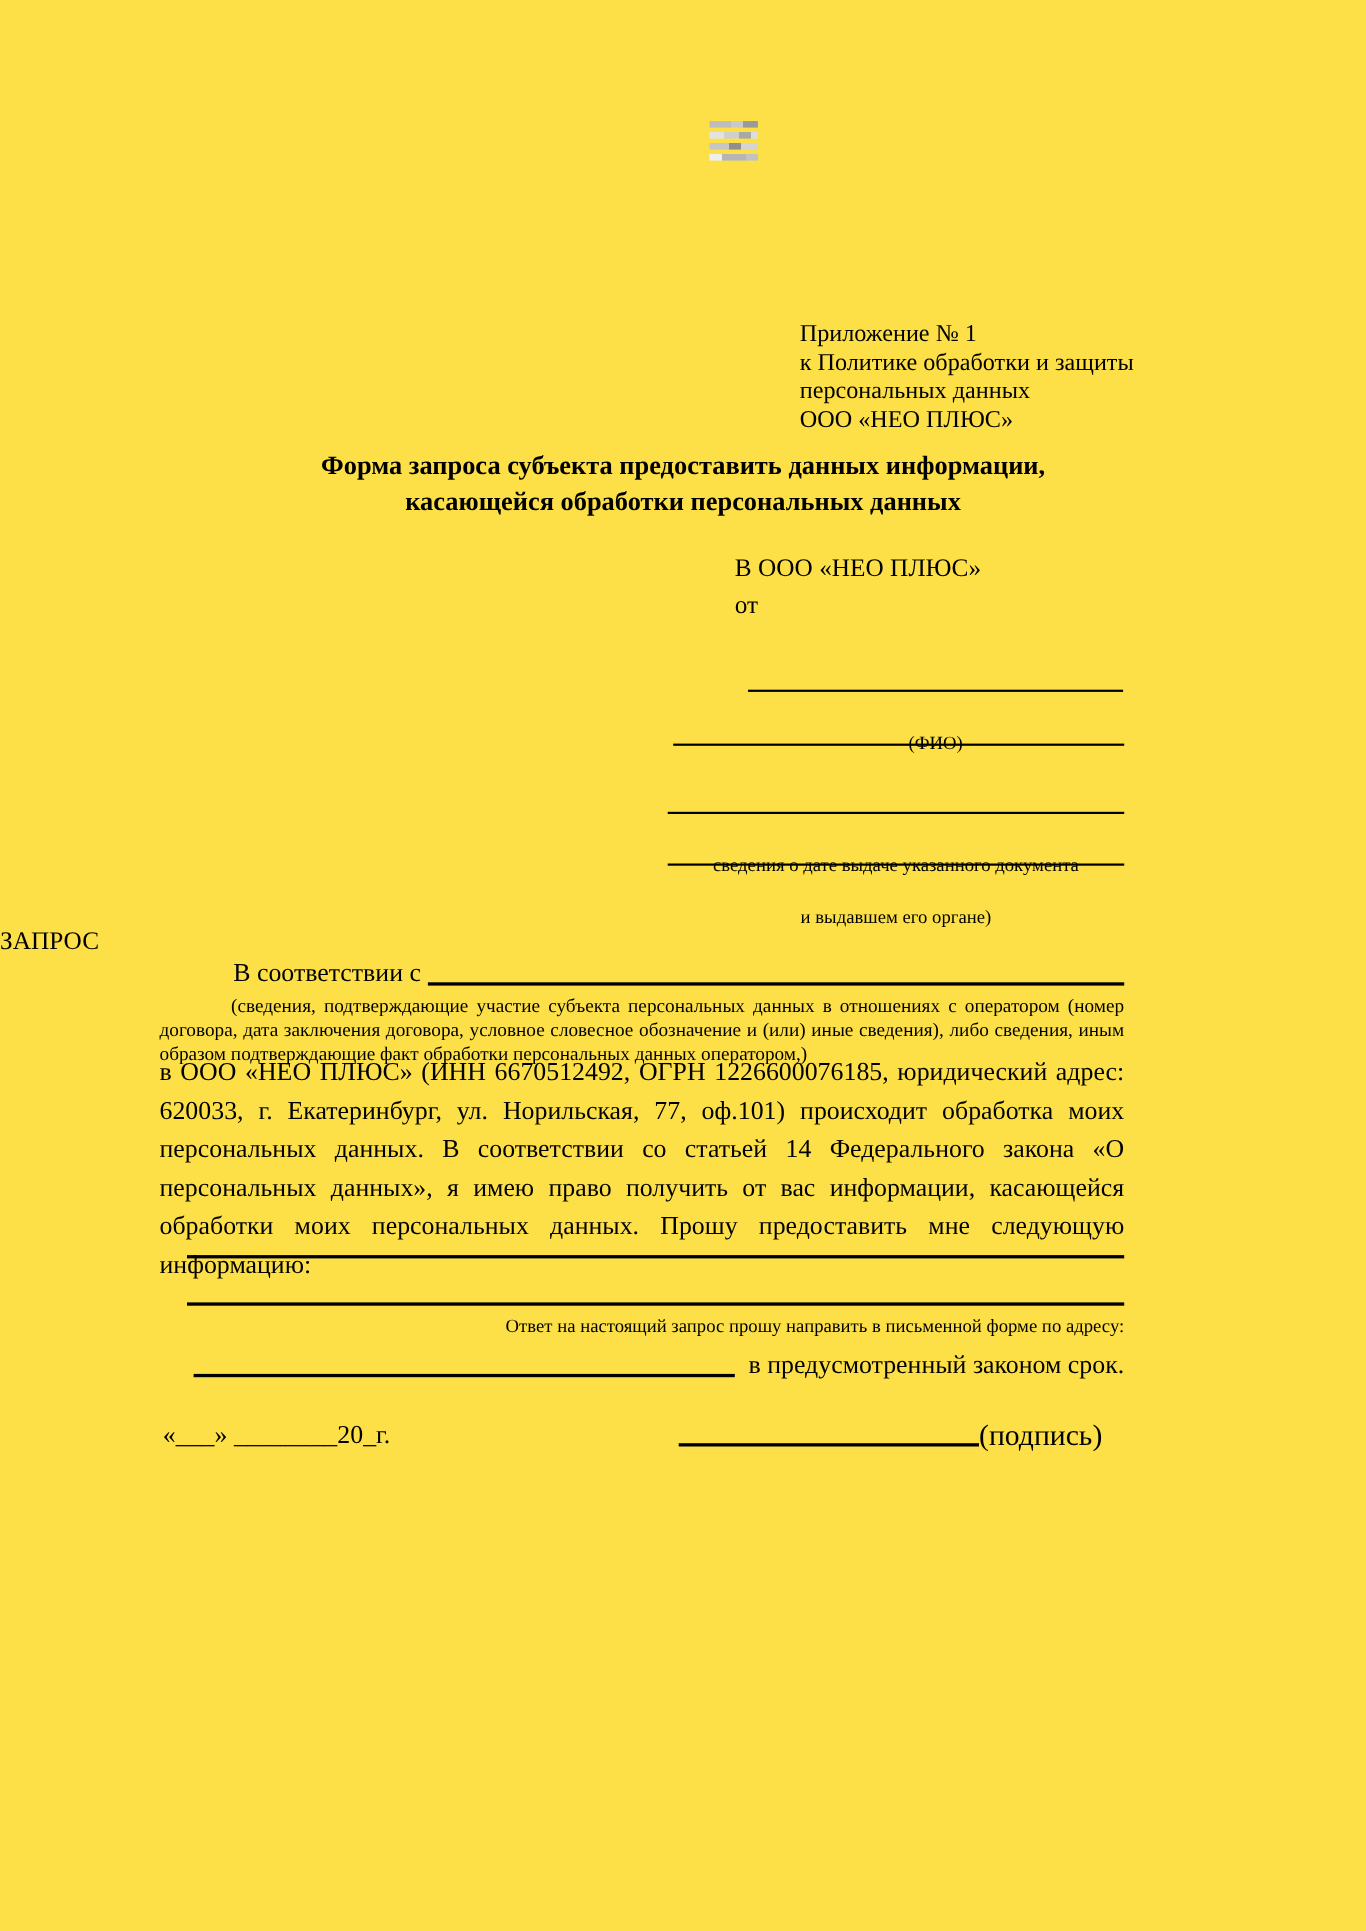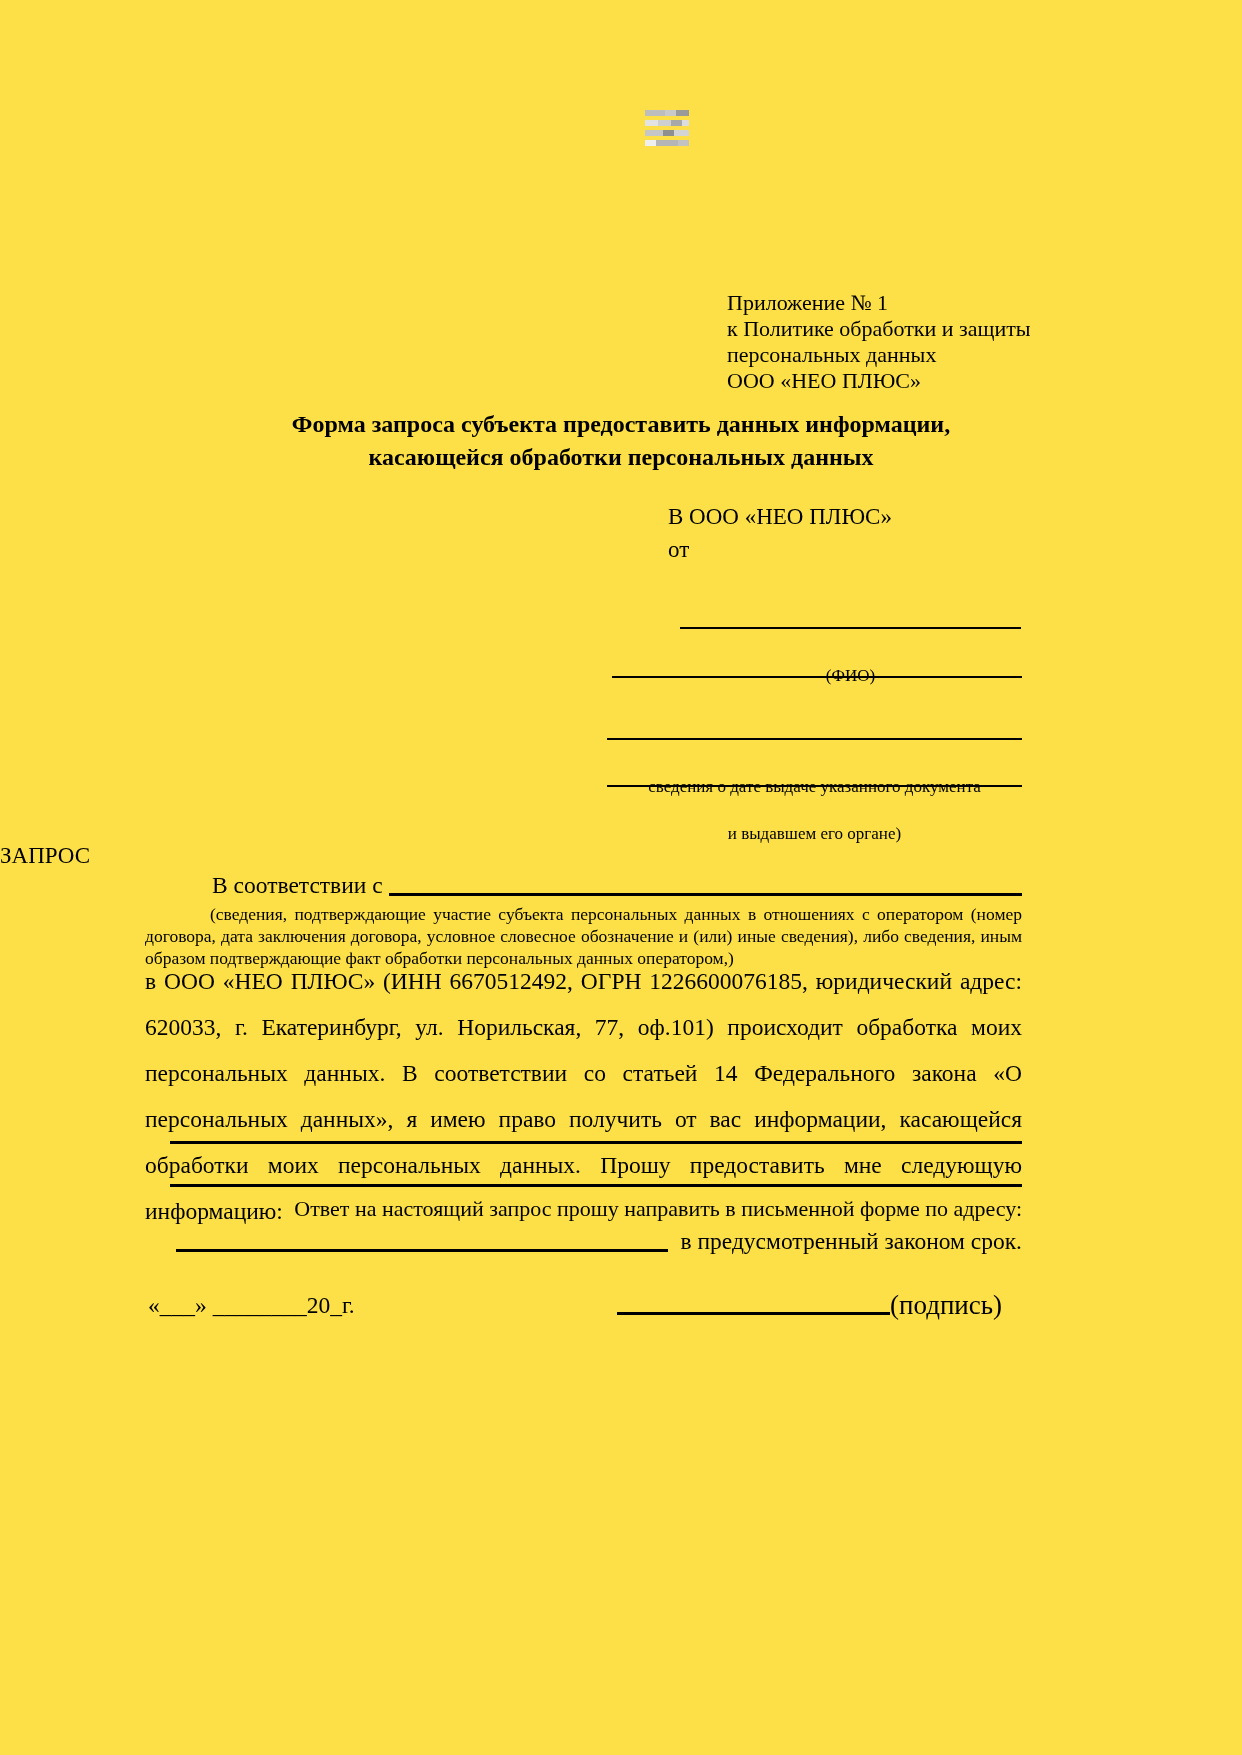--- a/index.html
+++ b/index.html
@@ -64,30 +64,30 @@
   .intro-label { white-space: nowrap; padding-left: 67px; }
   .fill-line { flex: 1 1 auto; border-bottom: 3px solid #000; margin-bottom: 3px; margin-left: 6px; }
 
   .footnote {
     position: absolute; left: 145px; top: 903px; width: 877px;
     font-size: 17.5px; line-height: 22px; text-align: justify; text-indent: 65px;
   }
 
   .body-par {
     position: absolute; left: 145px; top: 958px; width: 877px;
-    font-size: 23.5px; line-height: 46px; text-align: justify;
+    font-size: 23.5px; line-height: 35px; text-align: justify;
   }
 
   .blank-line { position: absolute; left: 170px; width: 852px; height: 0; border-top: 3px solid #000; }
   .b1 { top: 1141px; }
   .b2 { top: 1184px; }
 
   .reply1 {
     position: absolute; left: 145px; top: 1196px; width: 877px;
-    font-size: 22px; text-align: right; white-space: nowrap;
+    font-size: 17px; text-align: right; white-space: nowrap;
   }
 
   .reply2 {
     position: absolute; left: 170px; top: 1228px; width: 852px;
     display: flex; font-size: 23.5px; line-height: 27px; gap: 12px;
   }
   .reply2 .suffix { white-space: nowrap; }
 
   .date-line {
     position: absolute; left: 148px; top: 1292px;

